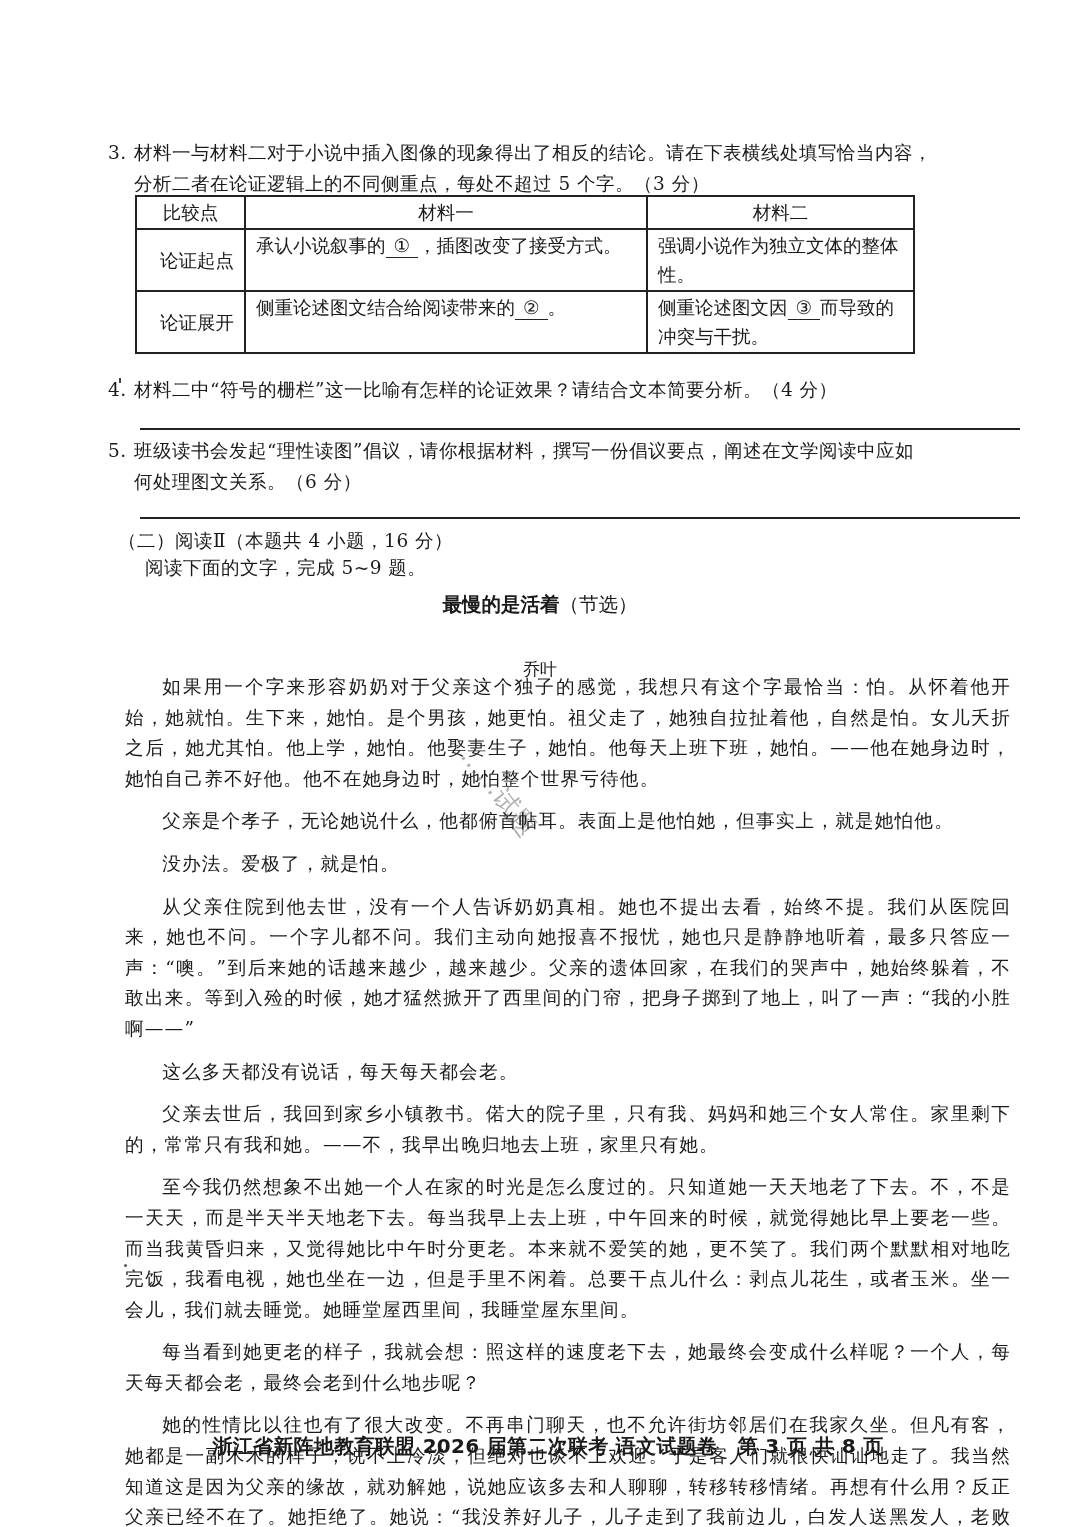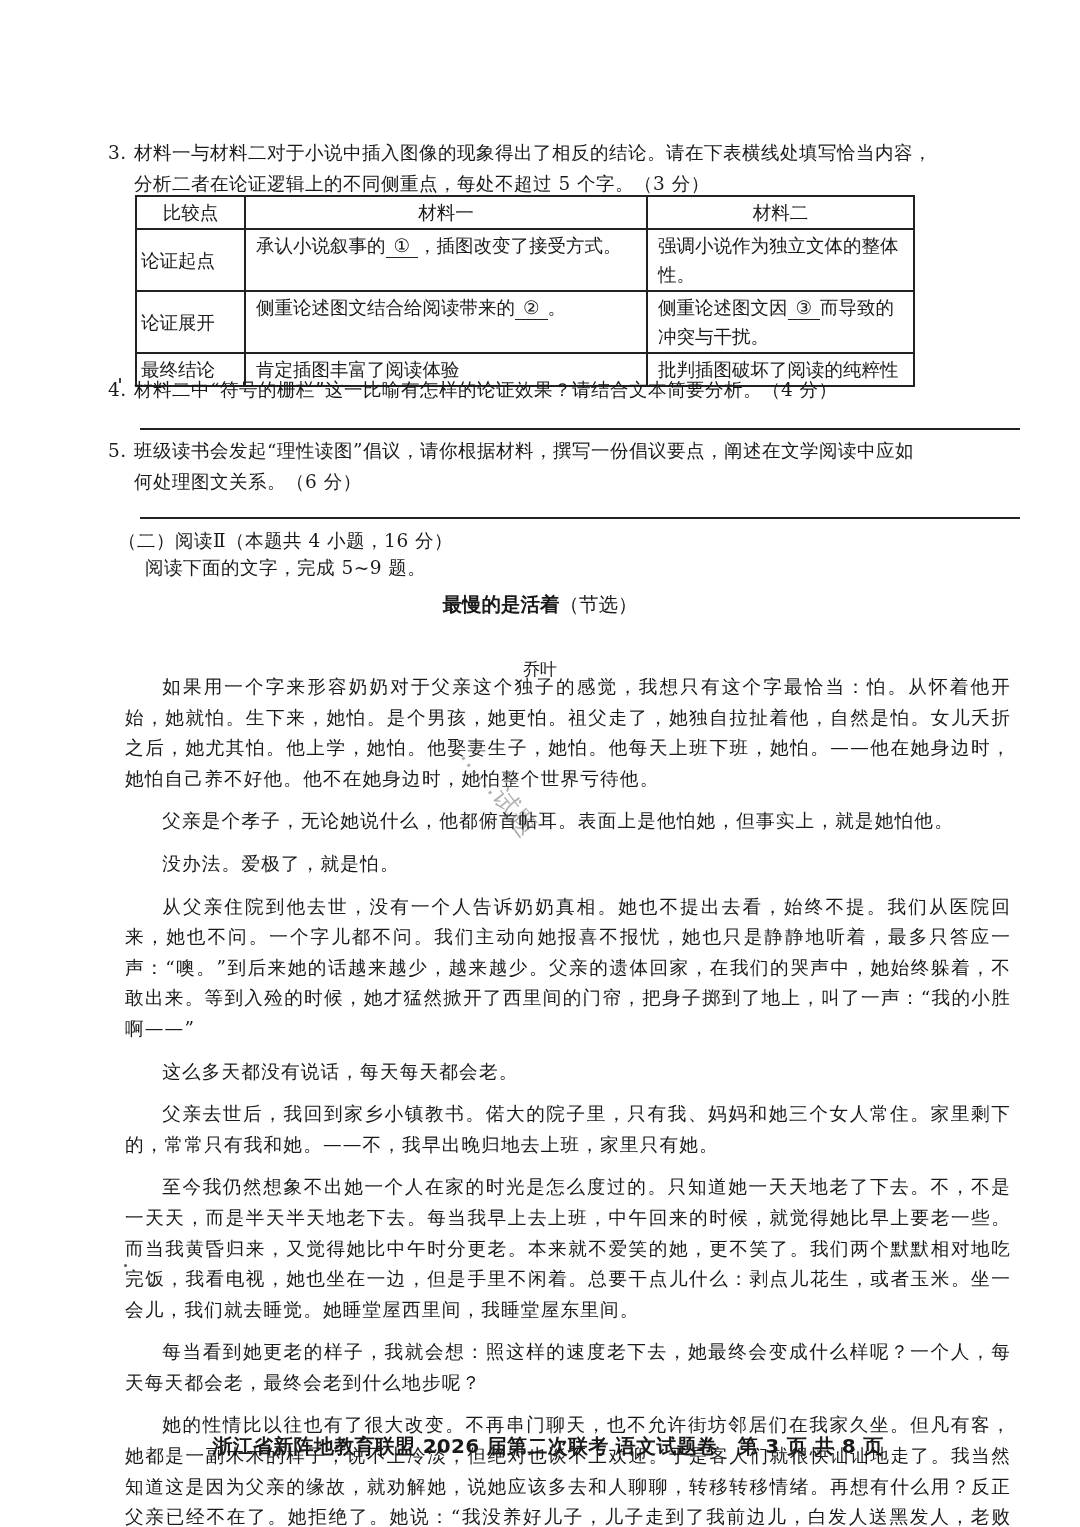--- a/index.html
+++ b/index.html
@@ -13,21 +13,21 @@
   .q .num { display: inline-block; width: 26px; }
   .q .indent { padding-left: 26px; }
   table.cmp {
     position: absolute; left: 135px; top: 195px; width: 780px;
     border-collapse: collapse; font-size: 18.5px; line-height: 29px;
   }
   table.cmp td, table.cmp th {
     border: 2px solid #222; padding: 1px 10px; vertical-align: top; font-weight: normal; text-align: left;
   }
   table.cmp th { text-align: center; }
-  table.cmp td.rowhead { text-align: left; vertical-align: middle; width: 87px; padding: 1px 4px; }
+  table.cmp td.rowhead { text-align: right; vertical-align: middle; width: 87px; padding: 1px 10px; }
   table.cmp td.c1 { width: 380px; }
   .blank { display: inline-block; border-bottom: 1.5px solid #222; padding: 0 8px; line-height: 22px; }
   .answer-line { position: absolute; left: 140px; width: 880px; height: 0; border-top: 2px solid #222; }
   .section-head { position: absolute; left: 118px; top: 526px; font-size: 18.5px; line-height: 29px; letter-spacing: 0.5px; text-align: center; }
   .section-sub { position: absolute; left: 145px; top: 553px; font-size: 18.5px; line-height: 29px; letter-spacing: 0.5px; }
   .article-title { position: absolute; left: 0; width: 1080px; top: 591px; text-align: center; font-size: 19.5px; font-weight: bold; font-family: "DejaVu Sans", "Liberation Sans", sans-serif; }
   .article-title .sub { font-weight: normal; font-family: "DejaVu Serif", serif; }
   .article-author { position: absolute; left: 0; width: 1080px; top: 626px; text-align: center; font-size: 17px; margin-top: 32px; }
   .body-text { position: absolute; left: 113px; top: 660px; width: 910px; font-size: 18.6px; line-height: 30.6px; letter-spacing: 1.2px; text-align: justify; font-family: "DejaVu Serif", serif; }
   .body-text p { margin: 12px; text-indent: 2em; }
@@ -60,25 +60,20 @@
     <tr style="height:58px;">
       <td class="rowhead">论证起点</td>
       <td class="c1"><span>承认小说叙事的</span><span class="blank">①</span><span>，插图改变了接受方式。</span></td>
       <td>强调小说作为独立文体的整体性。</td>
     </tr>
     <tr style="height:58px;">
       <td class="rowhead">论证展开</td>
       <td class="c1"><span>侧重论述图文结合给阅读带来的</span><span class="blank">②</span><span>。</span></td>
       <td><span>侧重论述图文因</span><span class="blank">③</span><span>而导致的冲突与干扰。</span></td>
     </tr>
-    <tr>
-      <td class="rowhead">最终结论</td>
-      <td class="c1">肯定插图丰富了阅读体验</td>
-      <td>批判插图破坏了阅读的纯粹性</td>
-    </tr>
   </tbody>
     </table>
 
   <div class="tick"></div>
 
   <div class="q" style="top:374px;">
     <div><span class="num">4.</span><span>材料二中“符号的栅栏”这一比喻有怎样的论证效果？请结合文本简要分析。（4 分）</span></div>
   </div>
   <div class="answer-line" style="top:428px;"></div>
 

